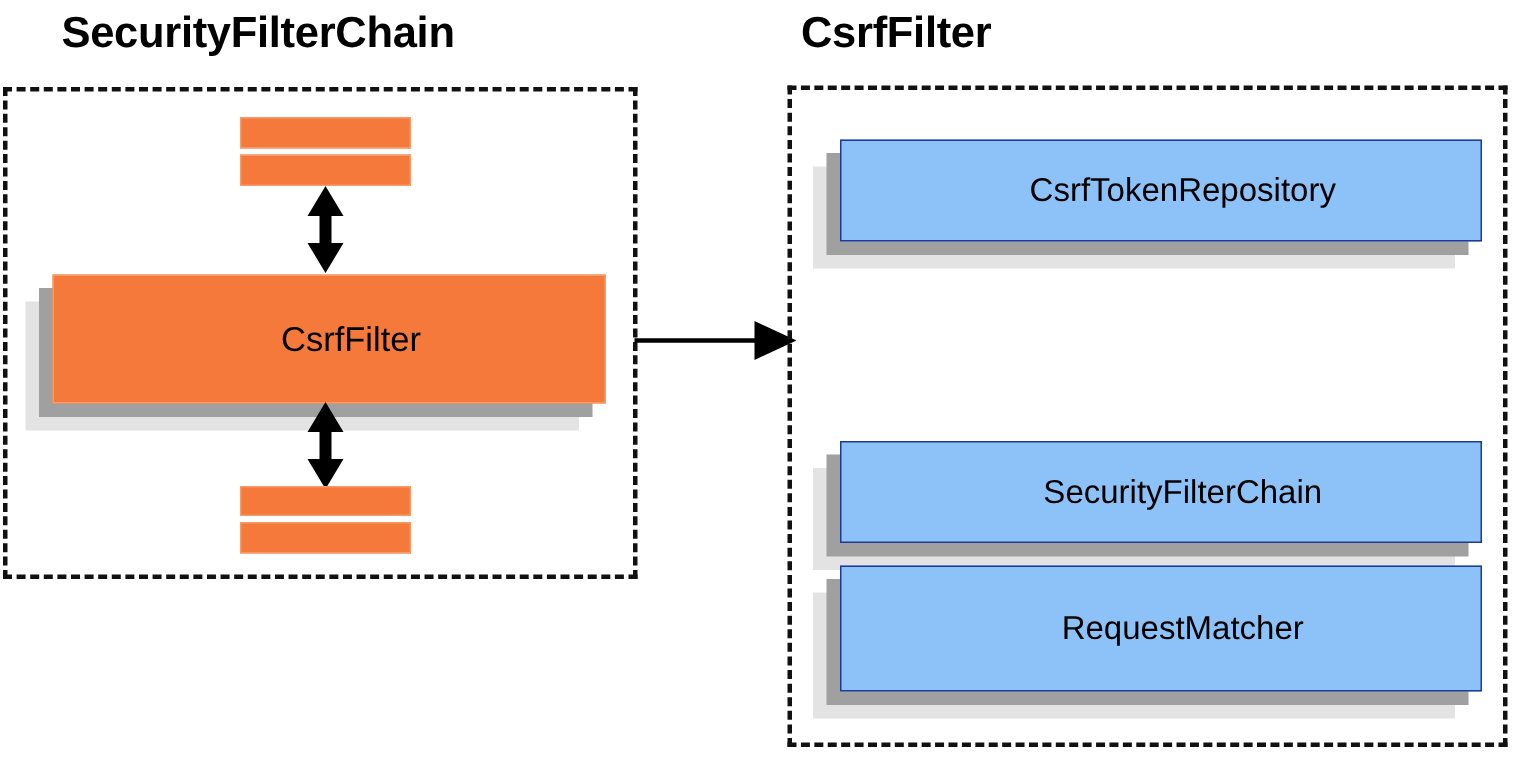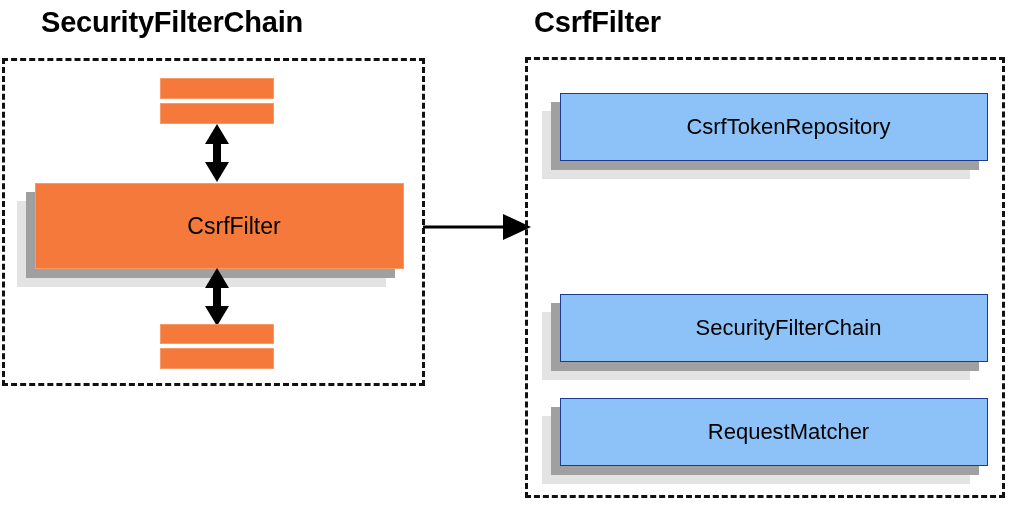--- a/index.html
+++ b/index.html
@@ -161,19 +161,19 @@
     <div class="face">CsrfTokenRepository</div>
   </div>
 
 
   <div class="card blue" style="left:560px; top:294px; width:428px; height:68px;">
     <div class="shadow-back"></div>
     <div class="shadow-mid"></div>
     <div class="face">SecurityFilterChain</div>
   </div>
 
-  <div class="card blue" style="left:560px; top:398px; width:428px; height:68px;">
+  <div class="card blue" style="left:560px; top:377px; width:428px; height:84px;">
     <div class="shadow-back"></div>
     <div class="shadow-mid"></div>
     <div class="face">RequestMatcher</div>
   </div>
 
 </div>
 
 </body></html>

